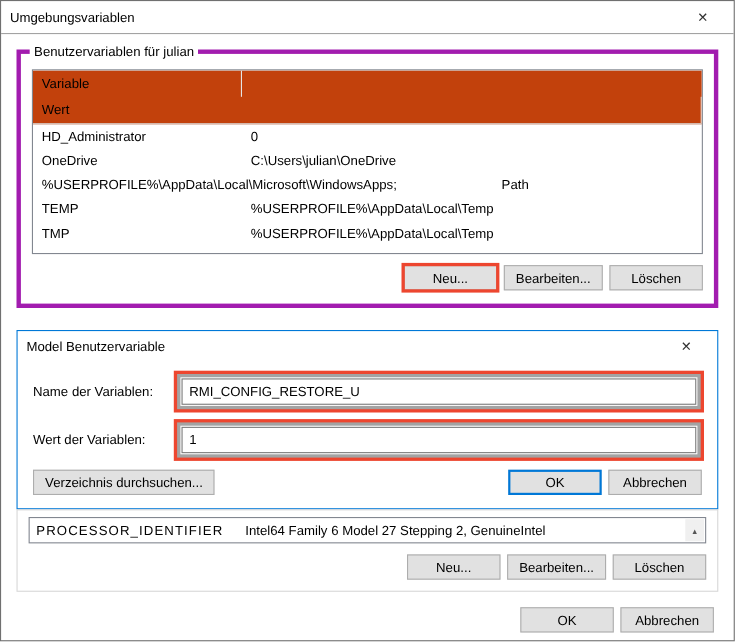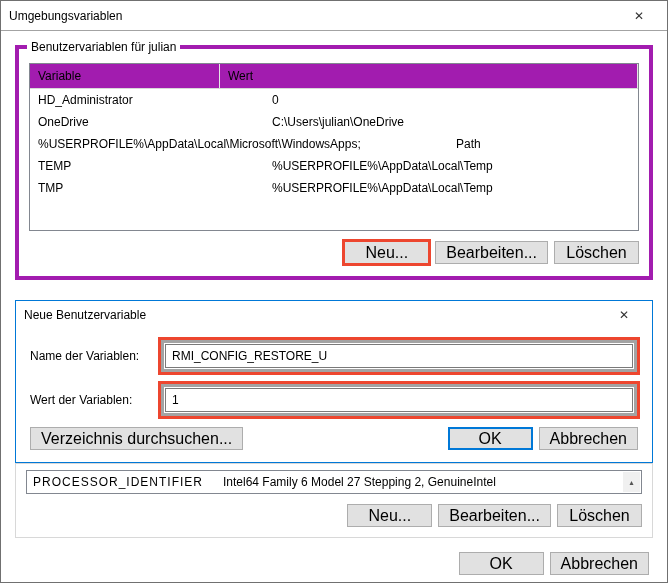--- a/index.html
+++ b/index.html
@@ -10,32 +10,32 @@
 .titlebar .title { flex: 1; font-size: 12px; }
 .titlebar .close { width: 40px; height: 28px; display: flex; align-items: center; justify-content: center; cursor: pointer; }
 .close-x::before { content: "✕"; font-size: 12px; color: #333; }
 
 .body { padding: 14px 14px 12px 14px; }
 
 .groupbox { position: relative; border: 4px solid #a21caf; padding: 14px 10px 12px 10px; margin-bottom: 20px; }
 .groupbox > .legend { position: absolute; top: -9px; left: 8px; background: #fff; padding: 0 4px; font-size: 12px; }
 
 .listbox { border: 1px solid #828790; height: 168px; overflow: hidden; }
-.listheader { display: flex; border-bottom: 1px solid #d8d8d8; background: #a21caf; }
+.listheader { display: flex; border-bottom: 1px solid #d8d8d8; background: #c2410c; flex-direction: column; }
 .listheader .col { padding: 5px 8px; border-right: 1px solid #e5e5e5; }
 .col-var { width: 190px; }
 .col-val { flex: 1; }
 .listrows { }
-.row { display: flex; padding: 3px 0; gap: 44px; }
+.row { display: flex; padding: 3px 0; }
 .row .cell { padding: 1px 8px; white-space: nowrap; overflow: hidden; text-overflow: ellipsis; }
 .row .cell.col-var { width: 190px; }
 .row .cell.col-val { flex: 1; }
 
 .btnrow { display: flex; justify-content: flex-end; gap: 6px; margin-top: 10px; }
-.btn { min-width: 85px; height: 23px; border: 1px solid #adadad; background: #e1e1e1; font-family: inherit; font-size: 16px; padding: 0 10px; cursor: pointer; }
+.btn { min-width: 85px; height: 23px; border: 1px solid #adadad; background: #e1e1e1; font-family: inherit; font-size: 12px; padding: 0 10px; cursor: pointer; }
 .btn.default { border: 2px solid #0078d7; }
 
 .highlight-red { outline: 3px solid #ed462f; outline-offset: -1px; }
 
 
 .inner-dialog { border: 1px solid #0078d7; margin-top: 4px; }
 .inner-dialog .titlebar { height: 28px; border-bottom: none; }
 .inner-body { padding: 10px 14px 12px 14px; }
 .field-row { display: flex; align-items: center; margin-bottom: 10px; }
 .field-label { width: 130px; font-size: 12px; line-height: 1.2; }
@@ -103,21 +103,21 @@
 
       <div class="btnrow">
         <button class="btn highlight-red">Neu...</button>
         <button class="btn">Bearbeiten...</button>
         <button class="btn">Löschen</button>
       </div>
     </div>
 
     <div class="inner-dialog">
       <div class="titlebar">
-        <span class="title">Neue Benutzervariable</span>
+        <span class="title">Model Benutzervariable</span>
         <div class="close">
             <span class="close-x"></span>
           </div>
       </div>
       <div class="inner-body">
 
         <div class="field-row">
           <div class="field-label">Name der Variablen:</div>
           <div class="field-input highlight-red">
             <input type="text" value="RMI_CONFIG_RESTORE_U" style="">

